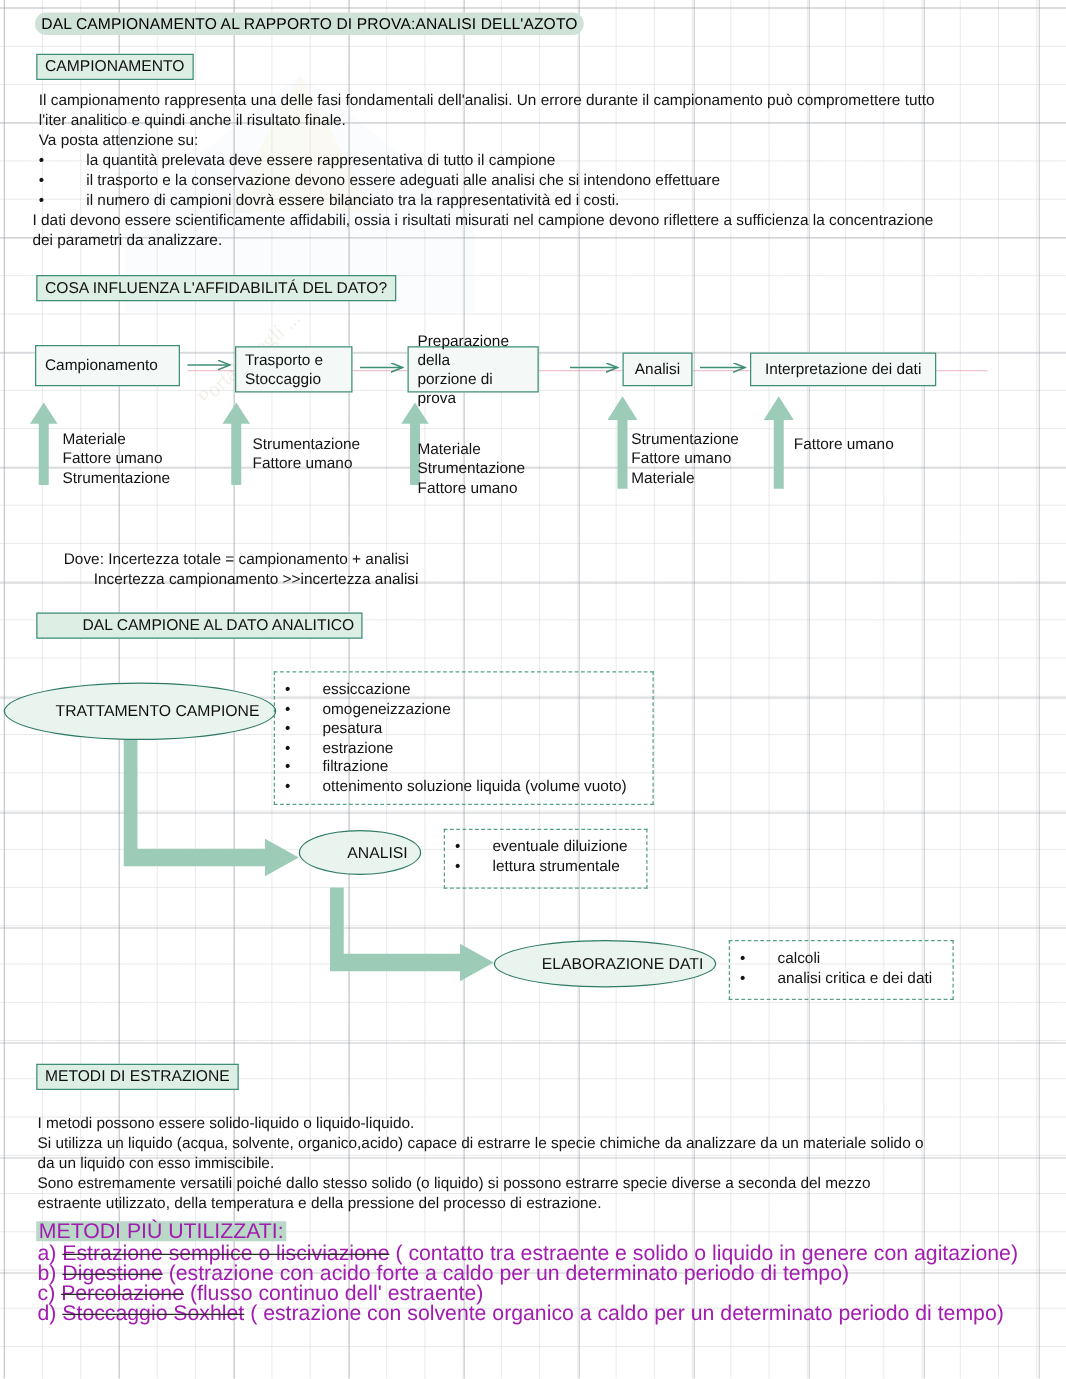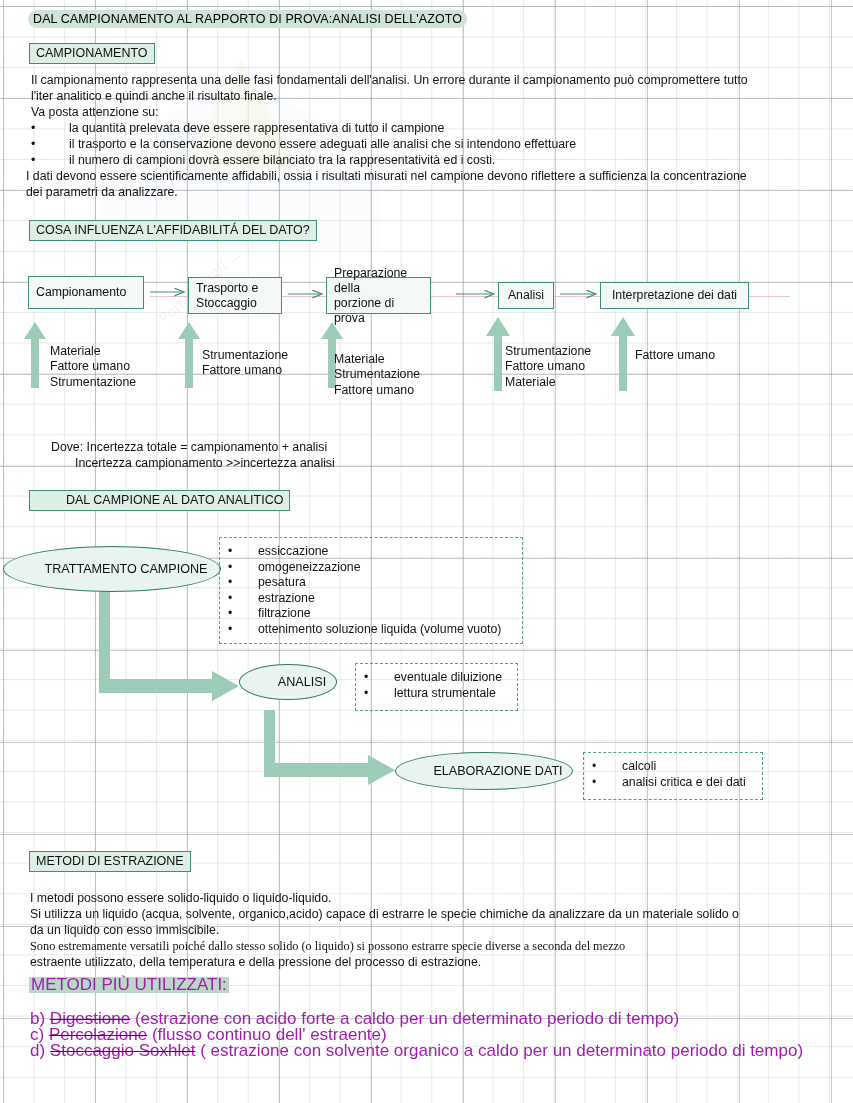--- a/index.html
+++ b/index.html
@@ -334,25 +334,30 @@
       <span class="dot">•</span>
       <span class="tx">analisi critica e dei dati</span>
     </div>
   </div>
 
   <div class="sect-head" style="left:29px; top:851px;">METODI DI ESTRAZIONE</div>
 
   <div class="para" style="left:30px; top:891px;">I metodi possono essere solido-liquido o liquido-liquido.</div>
   <div class="para" style="left:30px; top:907px;">Si utilizza un liquido (acqua, solvente, organico,acido) capace di estrarre le specie chimiche da analizzare da un materiale solido o</div>
   <div class="para" style="left:30px; top:923px;text-align:right;">da un liquido con esso immiscibile.</div>
-  <div class="para" style="left:30px; top:939px;font-family:Liberation Serif, serif;">Sono estremamente versatili poiché dallo stesso solido (o liquido) si possono estrarre specie diverse a seconda del mezzo</div>
+  <div class="para" style="left:30px; top:939px;">Sono estremamente versatili poiché dallo stesso solido (o liquido) si possono estrarre specie diverse a seconda del mezzo</div>
   <div class="para" style="left:30px; top:955px;">estraente utilizzato, della temperatura e della pressione del processo di estrazione.</div>
 
   <div class="mlist hl-green" style="left:29px; top:977px; padding:0 2px;">METODI PIÙ UTILIZZATI:</div>
 
+  <div class="mlist" style="left:30px; top:995px;">
+    <span>a)</span>
+    <span class="struck">Estrazione semplice o lisciviazione</span>
+    <span>( contatto tra estraente e solido o liquido in genere con agitazione)</span>
+  </div>
   <div class="mlist" style="left:30px; top:1011px;">
     <span>b)</span>
     <span class="struck">Digestione</span>
     <span>(estrazione con acido forte a caldo per un determinato periodo di tempo)</span>
   </div>
   <div class="mlist" style="left:30px; top:1027px;">
     <span>c)</span>
     <span class="struck">Percolazione</span>
     <span>(flusso continuo dell' estraente)</span>
   </div>

